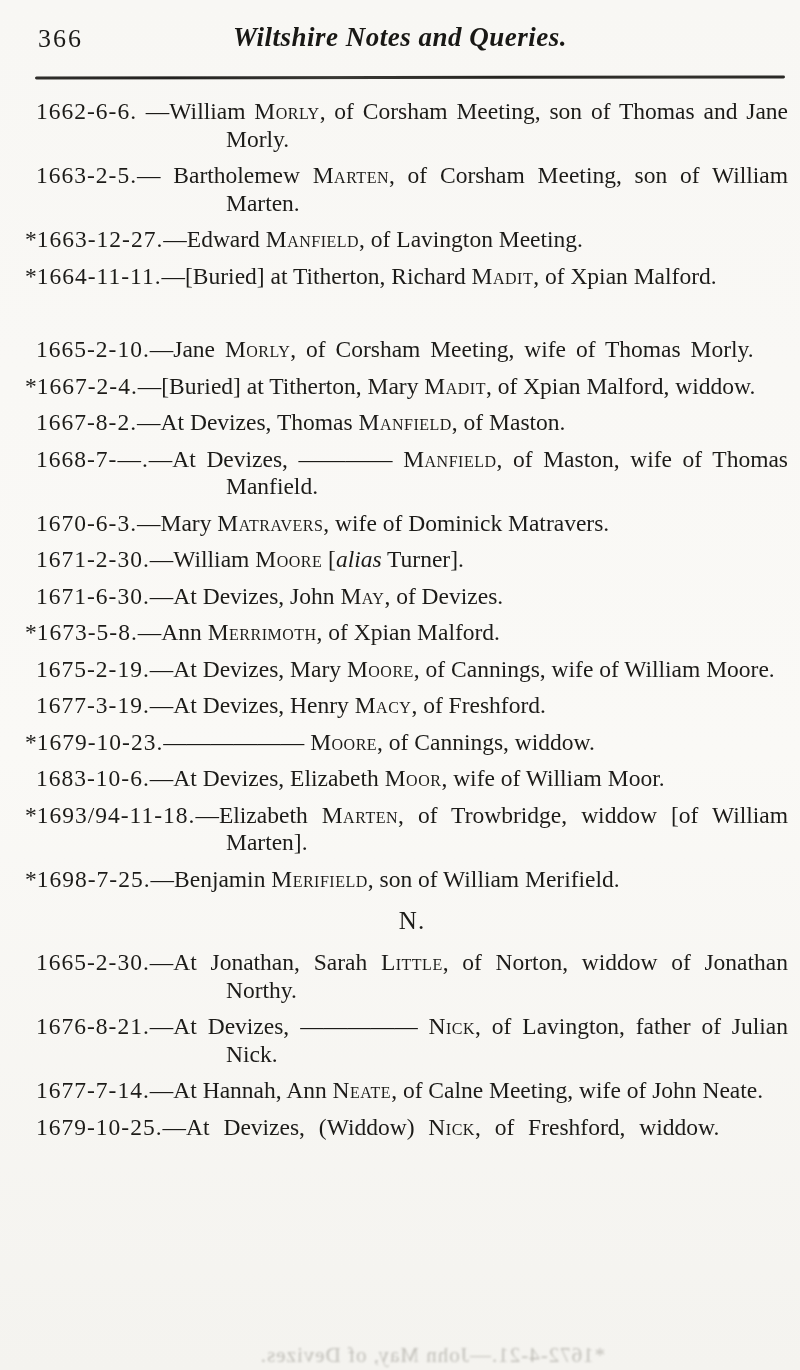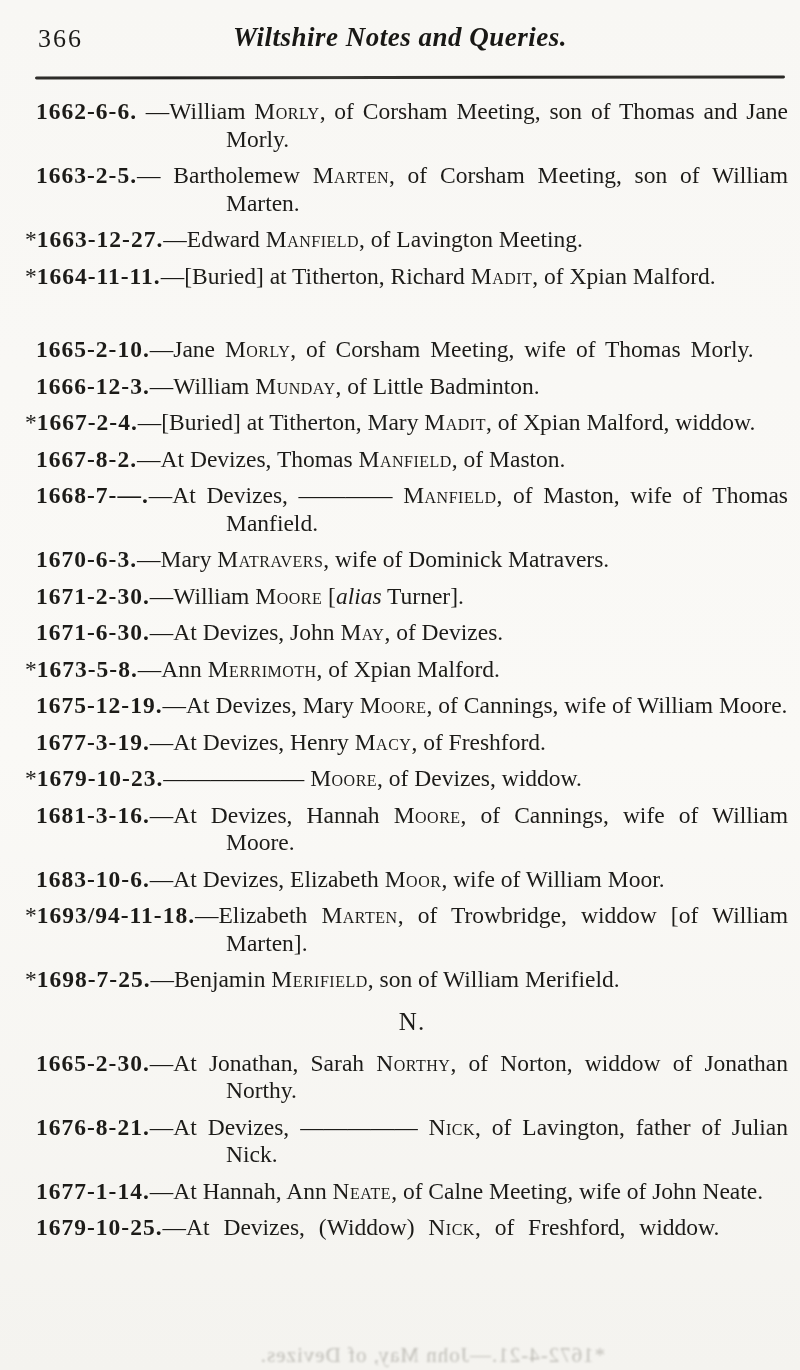--- a/index.html
+++ b/index.html
@@ -33,21 +33,21 @@
   }
   .entry{
     margin:0 0 9px 0;
     font-size:23.5px;line-height:27.5px;
     text-align:justify;text-align-last:left;
     padding-left:190px;text-indent:-190px;
     color:#1c1b18;
   }
   .entry.w1{word-spacing:4px;margin-top:46px;}
   .entry.w2{word-spacing:8px;}
-  .date{letter-spacing:1px;white-space:nowrap;font-weight:bold;}
+  .date{letter-spacing:1px;white-space:nowrap;}
   .ast{margin-left:-11px;letter-spacing:0;}
   .sc{font-variant:small-caps;letter-spacing:0.5px;}
   .it{font-style:italic;}
   .section-heading{
     margin:14px 0 14px 0;
     text-align:center;font-size:25px;font-weight:400;
     letter-spacing:1px;color:#1c1b18;
   }
   .bleed{
     position:absolute;left:90px;right:25px;bottom:2px;z-index:0;
@@ -71,40 +71,38 @@
 
   <div class="rule"></div>
 
   <div class="content">
     <div id="entries-m">
         <p class="entry"><span class="date">1662-6-6.</span><span> —William </span><span class="sc">Morly</span><span>, of Corsham Meeting, son of Thomas and Jane Morly.</span></p>
         <p class="entry"><span class="date">1663-2-5.</span><span>— Bartholemew </span><span class="sc">Marten</span><span>, of Corsham Meeting, son of William Marten.</span></p>
         <p class="entry"><span class="ast">*</span><span class="date">1663-12-27.</span><span>—Edward </span><span class="sc">Manfield</span><span>, of Lavington Meeting.</span></p>
         <p class="entry"><span class="ast">*</span><span class="date">1664-11-11.</span><span>—[Buried] at Titherton, Richard </span><span class="sc">Madit</span><span>, of Xpian Malford.</span></p>
         <p class="entry w1"><span class="date">1665-2-10.</span><span>—Jane </span><span class="sc">Morly</span><span>, of Corsham Meeting, wife of Thomas Morly.</span></p>
-        <p class="entry"><span class="date">1666-12-3.</span><span>—William </span><span class="sc">Munday</span><span>, of Little Badminton.</span></p>
         <p class="entry"><span class="ast">*</span><span class="date">1667-2-4.</span><span>—[Buried] at Titherton, Mary </span><span class="sc">Madit</span><span>, of Xpian Malford, widdow.</span></p>
         <p class="entry"><span class="date">1667-8-2.</span><span>—At Devizes, Thomas </span><span class="sc">Manfield</span><span>, of Maston.</span></p>
         <p class="entry"><span class="date">1668-7-—.</span><span>—At Devizes, ———— </span><span class="sc">Manfield</span><span>, of Maston, wife of Thomas Manfield.</span></p>
         <p class="entry"><span class="date">1670-6-3.</span><span>—Mary </span><span class="sc">Matravers</span><span>, wife of Dominick Matravers.</span></p>
         <p class="entry"><span class="date">1671-2-30.</span><span>—William </span><span class="sc">Moore</span><span> [</span><span class="it">alias</span><span> Turner].</span></p>
         <p class="entry"><span class="date">1671-6-30.</span><span>—At Devizes, John </span><span class="sc">May</span><span>, of Devizes.</span></p>
         <p class="entry"><span class="ast">*</span><span class="date">1673-5-8.</span><span>—Ann </span><span class="sc">Merrimoth</span><span>, of Xpian Malford.</span></p>
-        <p class="entry"><span class="date">1675-12-19.</span><span>—At Devizes, Mary </span><span class="sc">Moore</span><span>, of Cannings, wife of William Moore.</span></p>
+        <p class="entry"><span class="date">1675-2-19.</span><span>—At Devizes, Mary </span><span class="sc">Moore</span><span>, of Cannings, wife of William Moore.</span></p>
         <p class="entry"><span class="date">1677-3-19.</span><span>—At Devizes, Henry </span><span class="sc">Macy</span><span>, of Freshford.</span></p>
-        <p class="entry"><span class="ast">*</span><span class="date">1679-10-23.</span><span>—————— </span><span class="sc">Moore</span><span>, of Devizes, widdow.</span></p>
-        <p class="entry"><span class="date">1681-3-16.</span><span>—At Devizes, Hannah </span><span class="sc">Moore</span><span>, of Cannings, wife of William Moore.</span></p>
+        <p class="entry"><span class="ast">*</span><span class="date">1679-10-23.</span><span>—————— </span><span class="sc">Moore</span><span>, of Cannings, widdow.</span></p>
         <p class="entry"><span class="date">1683-10-6.</span><span>—At Devizes, Elizabeth </span><span class="sc">Moor</span><span>, wife of William Moor.</span></p>
         <p class="entry"><span class="ast">*</span><span class="date">1693/94-11-18.</span><span>—Elizabeth </span><span class="sc">Marten</span><span>, of Trowbridge, widdow [of William Marten].</span></p>
         <p class="entry"><span class="ast">*</span><span class="date">1698-7-25.</span><span>—Benjamin </span><span class="sc">Merifield</span><span>, son of William Merifield.</span></p>
       </div>
     <h2 class="section-heading">N.</h2>
     <div id="entries-n">
-        <p class="entry"><span class="date">1665-2-30.</span><span>—At Jonathan, Sarah </span><span class="sc">Northy</span><span>, of Norton, widdow of Jonathan Northy.</span></p>
+        <p class="entry"><span class="date">1665-2-30.</span><span>—At Jonathan, Sarah </span><span class="sc">Little</span><span>, of Norton, widdow of Jonathan Northy.</span></p>
         <p class="entry"><span class="date">1676-8-21.</span><span>—At Devizes, ————— </span><span class="sc">Nick</span><span>, of Lavington, father of Julian Nick.</span></p>
-        <p class="entry"><span class="date">1677-1-14.</span><span>—At Hannah, Ann </span><span class="sc">Neate</span><span>, of Calne Meeting, wife of John Neate.</span></p>
+        <p class="entry"><span class="date">1677-7-14.</span><span>—At Hannah, Ann </span><span class="sc">Neate</span><span>, of Calne Meeting, wife of John Neate.</span></p>
         <p class="entry w2"><span class="date">1679-10-25.</span><span>—At Devizes, (Widdow) </span><span class="sc">Nick</span><span>, of Freshford, widdow.</span></p>
       </div>
   </div>
 
   <div class="bleed">*1672-4-21.—John May, of Devizes.</div>
 
 </div>
 
 </body></html>

